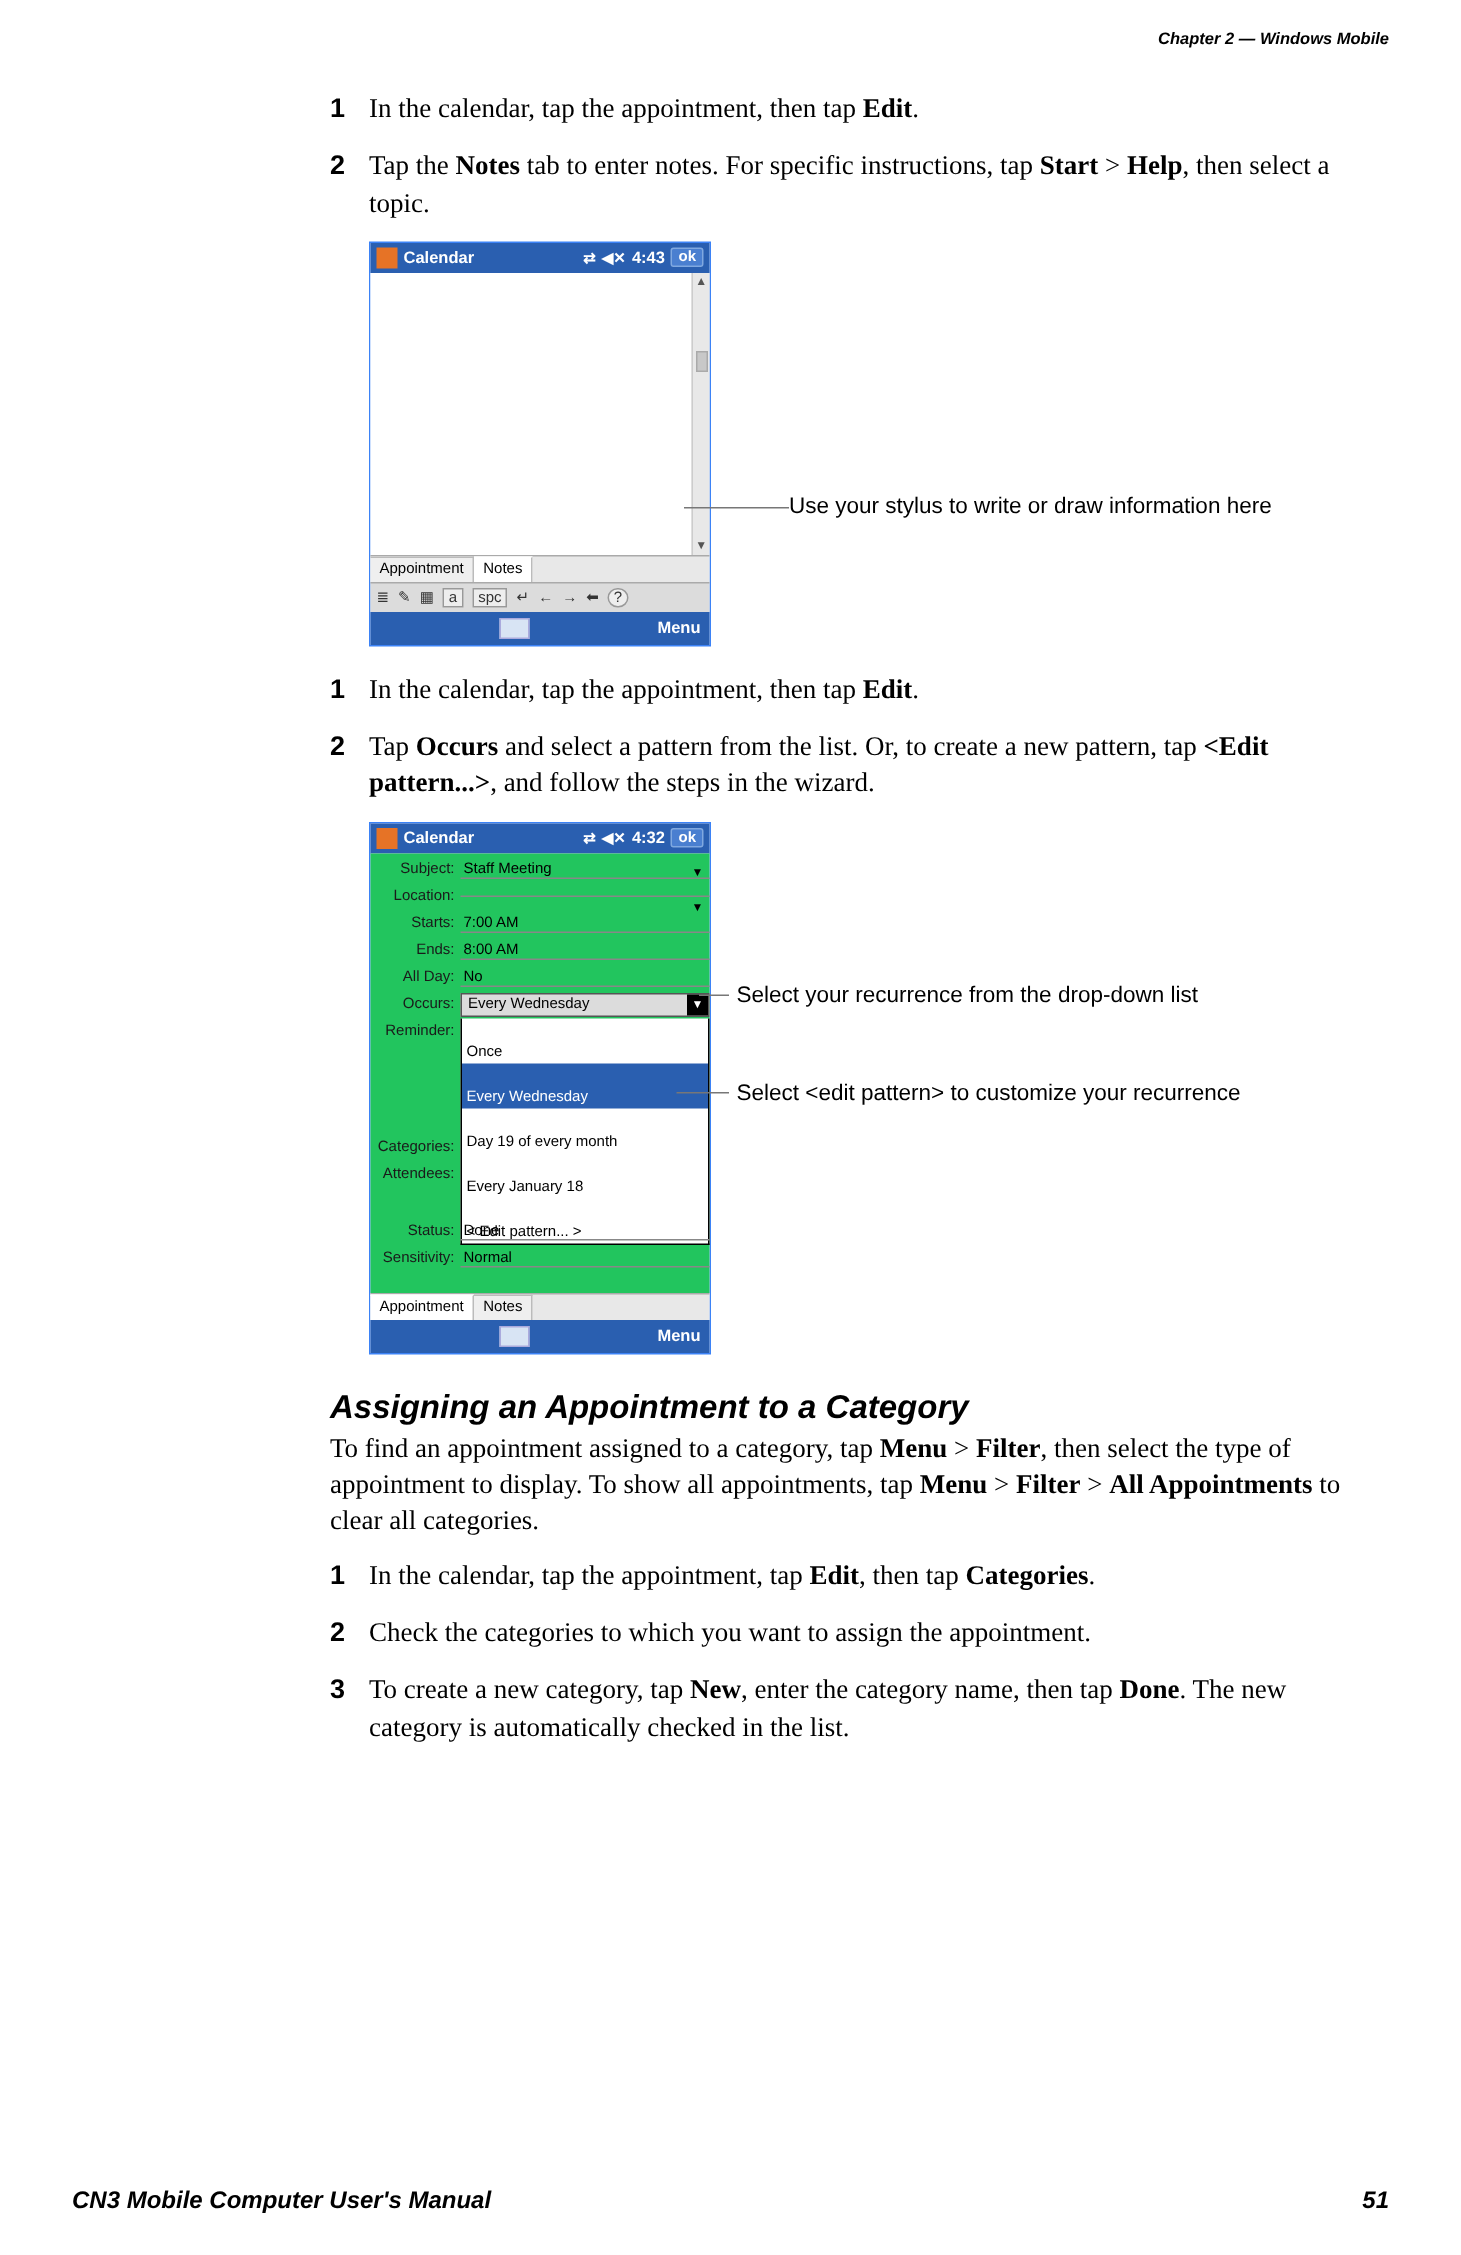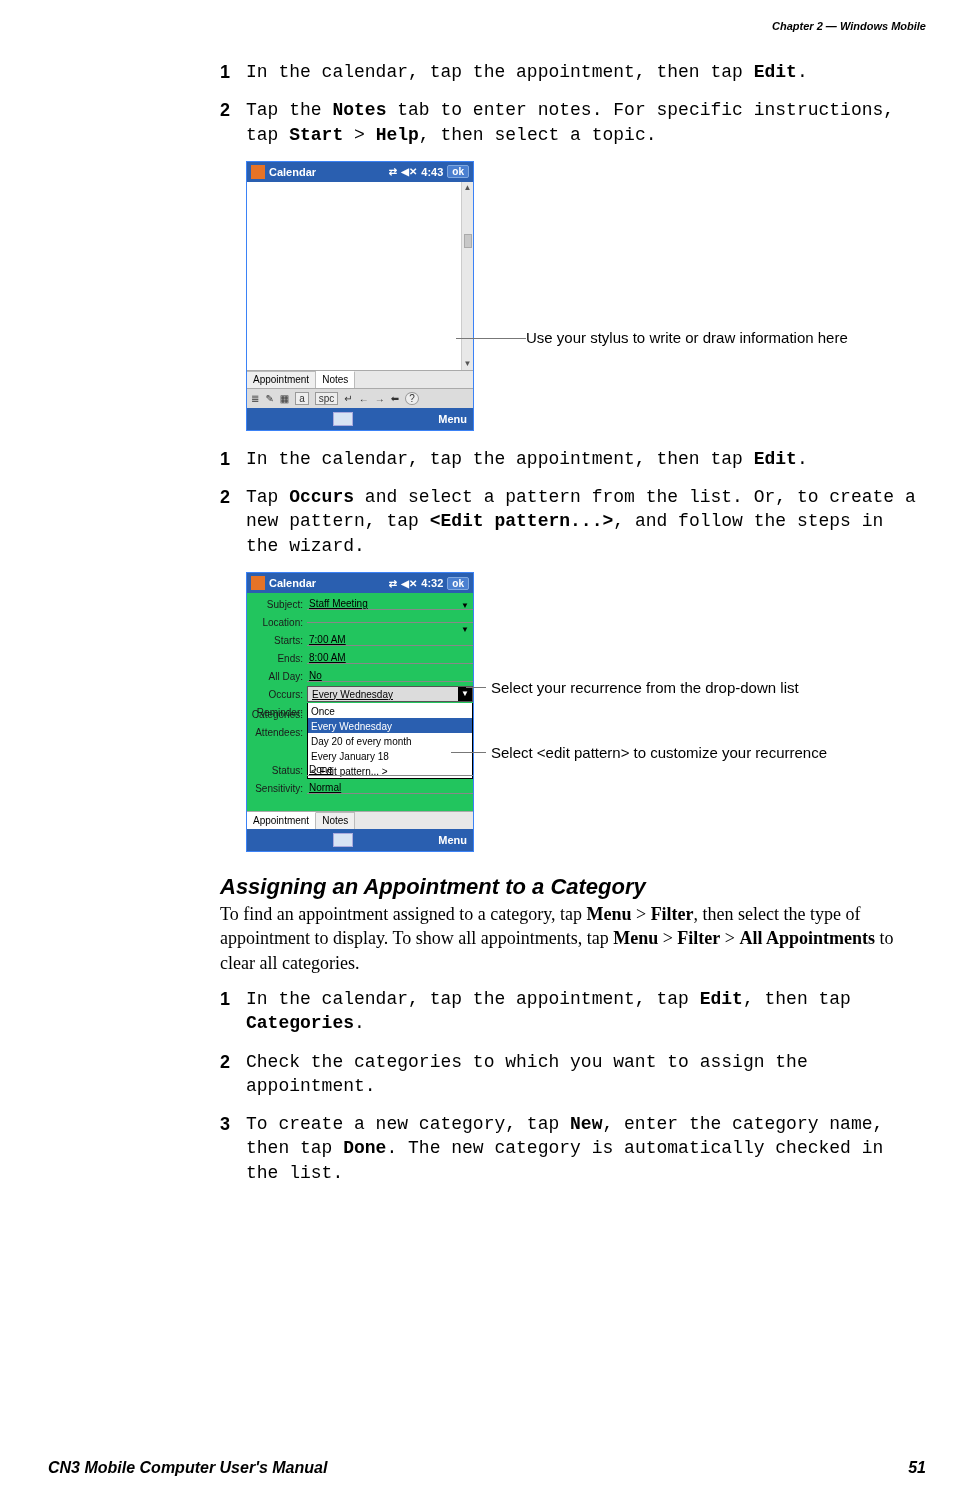--- a/index.html
+++ b/index.html
@@ -40,21 +40,21 @@
     display: flex;
     margin-bottom: 14px;
     line-height: 1.35;
   }
   .step-num {
     font-family: Arial, sans-serif;
     font-weight: bold;
     min-width: 26px;
     flex-shrink: 0;
   }
-  .step-text { flex: 1; font-family: Liberation Mono, monospace; }
+  .step-text { flex: 1; }
   .bold { font-weight: bold; }
   h2.subhead {
     font-family: "Arial Black", Arial, sans-serif;
     font-weight: 900;
     font-style: italic;
     font-size: 22px;
     margin: 22px 0 8px 0;
   }
   .figure-wrap {
     position: relative;
@@ -169,21 +169,20 @@
     text-align: right;
     padding-right: 4px;
     color: #1a1a1a;
   }
   .form-value {
     flex: 1;
     border-bottom: 1px solid #888;
     padding-left: 2px;
     color: #000;
     position: relative;
-    text-decoration: underline;
   }
   .form-value .caret {
     position: absolute; right: 4px; top: 3px;
     font-size: 8px; color:#000;
   }
   .occurs-row .form-value {
     background: #dcdcdc;
     border: 1px solid #555;
     display:flex; align-items:center;
   }
@@ -192,21 +191,21 @@
     font-size: 8px; line-height:14px;
   }
   .dropdown-list {
     margin-left: 60px;
     border: 1px solid #000;
     border-top: none;
     font-size: 10px;
     background:#fff;
   }
   .dropdown-list .opt {
-    padding: 1px 3px;
+    padding: 15px 3px;
     height: 15px;
     line-height: 15px;
   }
   .dropdown-list .opt.sel {
     background: #2a5fb0;
     color: #fff;
   }
   .footer {
     position: absolute;
     bottom: 26px;
@@ -349,21 +348,21 @@
           </div>
 
           <div class="form-row" style="position:relative;">
             <div class="form-label">Reminder:</div>
             <div class="form-value" style="visibility:hidden"></div>
           </div>
           <div style="position:relative; margin-top:-18px;">
             <div class="dropdown-list">
               <div class="opt">Once</div>
               <div class="opt sel">Every Wednesday</div>
-              <div class="opt">Day 20 of every month</div>
+              <div class="opt">Day 19 of every month</div>
               <div class="opt">Every January 18</div>
               <div class="opt">&lt; Edit pattern... &gt;</div>
             </div>
           </div>
           <div class="form-row" style="margin-top:-74px;">
             <div class="form-label">Categories:</div>
             <div class="form-value" style="visibility:hidden"></div>
           </div>
           <div class="form-row">
             <div class="form-label">Attendees:</div>

